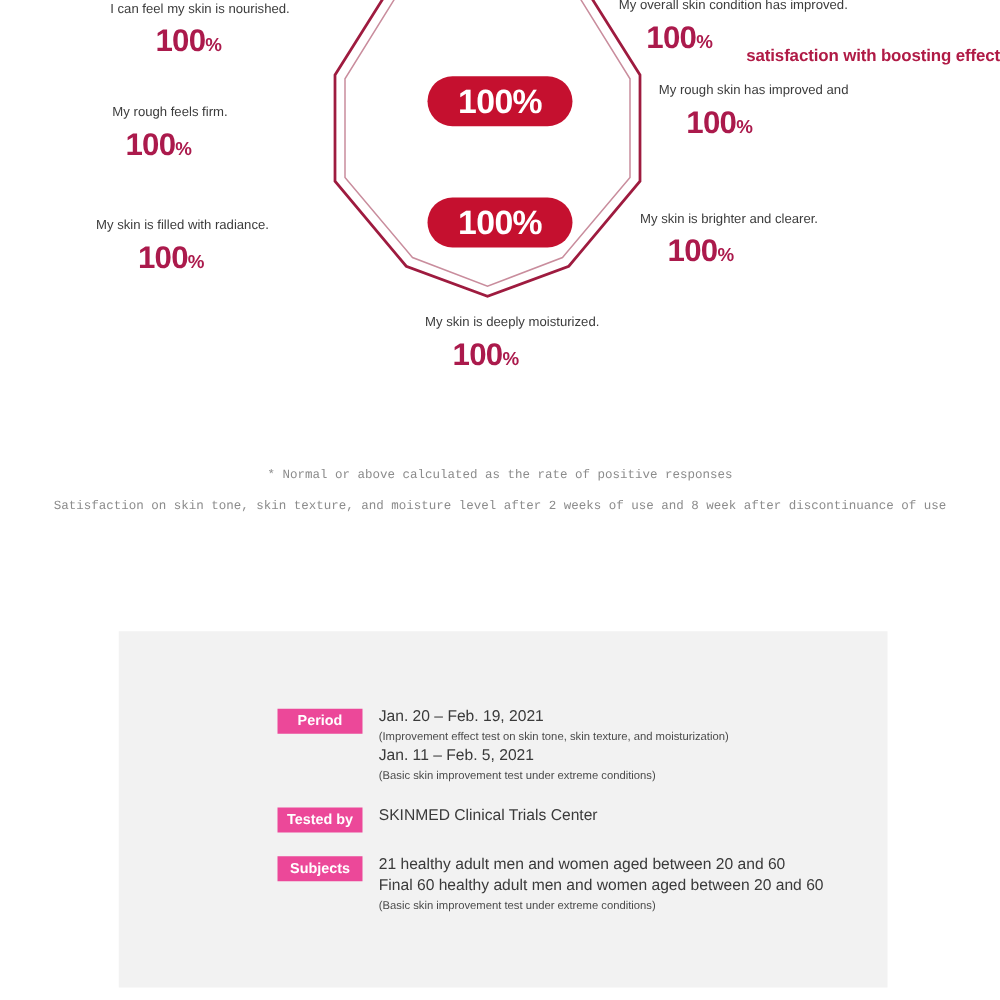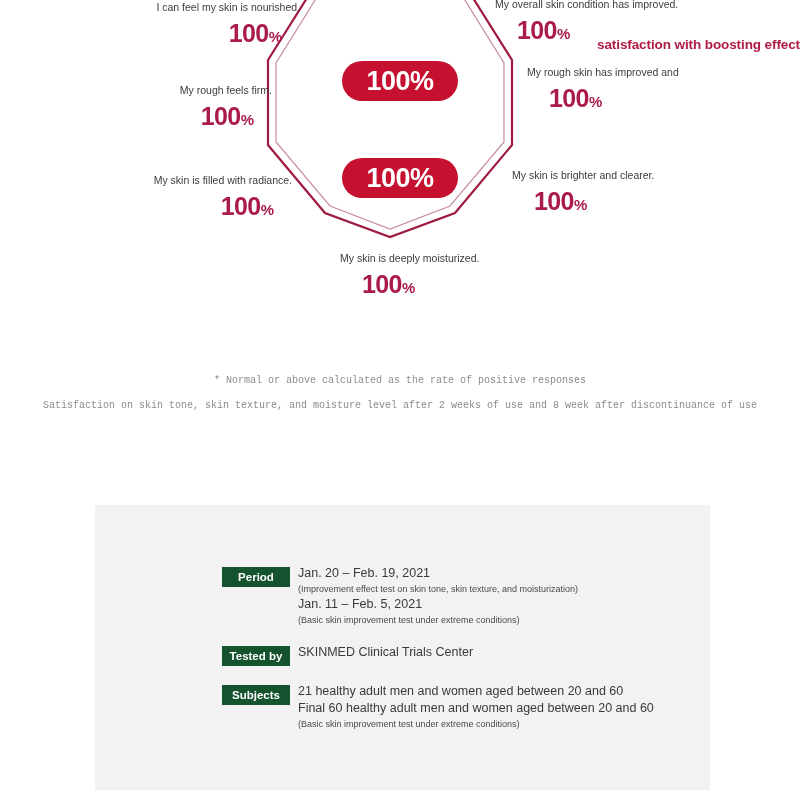--- a/index.html
+++ b/index.html
@@ -60,21 +60,21 @@
   }
   .stat .val {
     color: #ab1a4c;
     font-weight: bold;
     font-size: 25px;
     letter-spacing: -0.6px;
     line-height: 30px;
     margin-top: 3px;
   }
   .stat .val .pct { font-size: 15px; letter-spacing: 0; }
-  .stat.align-r { text-align: right; }
+  .stat.align-r { text-align: center; }
   .stat.align-l { text-align: left; }
   .stat.indent-r .val { padding-right: 18px; }
   .stat.indent-l .val { padding-left: 22px; }
 
   
   .footnotes {
     position: absolute;
     left: 0; top: 368px;
     width: 800px;
     text-align: center;
@@ -94,31 +94,31 @@
   .info-rows {
     position: absolute;
     left: 127px; top: 60px;
     width: 460px;
   }
   .info-row { display: flex; align-items: flex-start; margin-bottom: 17px; }
   .badge {
     flex: 0 0 auto;
     min-width: 68px;
     height: 20px;
-    background: #14532d;
+    background: #ec4899;
     color: #ffffff;
     font-size: 11.5px;
     font-weight: bold;
     display: flex;
     align-items: center;
     justify-content: center;
     padding: 0 7px;
     margin-top: 2px;
   }
-  .info-body { margin-left: 8px; }
+  .info-body { margin-left: 13px; }
   .info-main {
     color: #3a3a3a;
     font-size: 12.5px;
     line-height: 17px;
   }
   .info-sub {
     color: #4a4a4a;
     font-size: 9px;
     line-height: 14px;
   }

